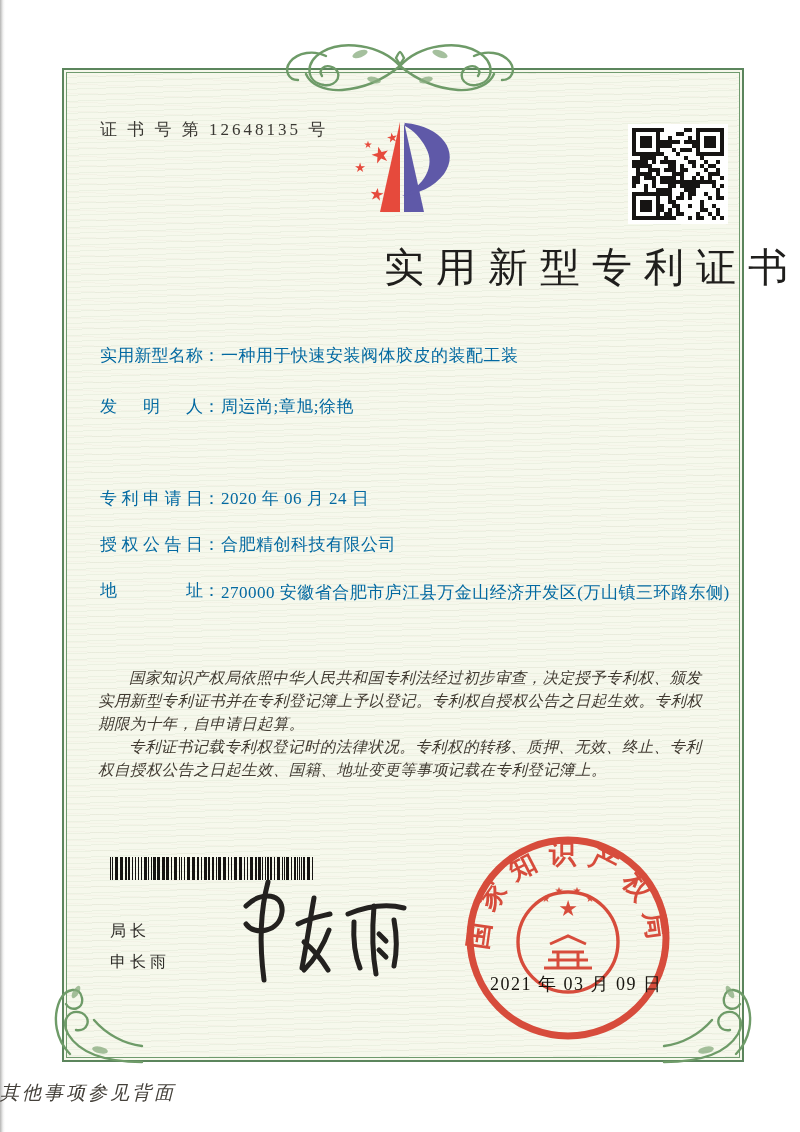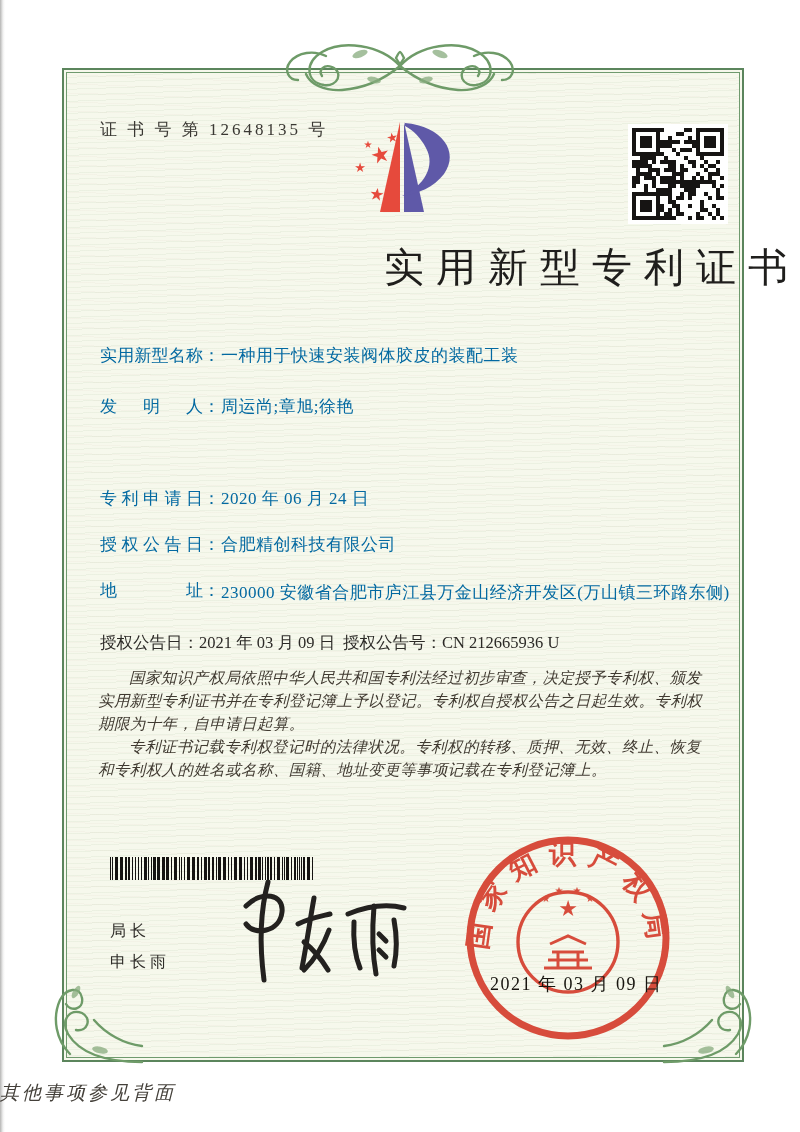--- a/index.html
+++ b/index.html
@@ -750,31 +750,27 @@
   <div class="field-row r2">
     <span class="lab">发明人</span><span class="colon">：</span><span class="val">周运尚;章旭;徐艳</span>
   </div>
   <div class="field-row r4">
     <span class="lab">专利申请日</span><span class="colon">：</span><span class="val">2020 年 06 月 24 日</span>
   </div>
   <div class="field-row r5">
     <span class="lab">授权公告日</span><span class="colon">：</span><span class="val">合肥精创科技有限公司</span>
   </div>
   <div class="field-row r6">
-    <span class="lab">地址</span><span class="colon">：</span><span class="val">230000 安徽省合肥市庐江县万金山经济开发区(万山镇三环路东侧)</span>
+    <span class="lab">地址</span><span class="colon">：</span><span class="val">270000 安徽省合肥市庐江县万金山经济开发区(万山镇三环路东侧)</span>
   </div>
 
-  <div class="row-grant">
-    <span class="pair1"><span>授权公告日</span><span>：</span><span>2021 年 03 月 09 日</span></span>
-    <span class="pair2"><span>授权公告号</span><span>：</span><span>CN 212665936 U</span></span>
-  </div>
 
   <div class="law">
     <p>国家知识产权局依照中华人民共和国专利法经过初步审查，决定授予专利权、颁发实用新型专利证书并在专利登记簿上予以登记。专利权自授权公告之日起生效。专利权期限为十年，自申请日起算。</p>
-    <p>专利证书记载专利权登记时的法律状况。专利权的转移、质押、无效、终止、恢复和专利权人的姓名或名称、国籍、地址变更等事项记载在专利登记簿上。</p>
+    <p>专利证书记载专利权登记时的法律状况。专利权的转移、质押、无效、终止、专利权自授权公告之日起生效、国籍、地址变更等事项记载在专利登记簿上。</p>
   </div>
 
   <div class="barcode" id="barcode"><span style="display:inline-block;width:1px;height:23px;background:#151311;margin-right:1px;"></span><span style="display:inline-block;width:1px;height:23px;background:#151311;margin-right:2px;"></span><span style="display:inline-block;width:3px;height:23px;background:#151311;margin-right:2px;"></span><span style="display:inline-block;width:3px;height:23px;background:#151311;margin-right:2px;"></span><span style="display:inline-block;width:2px;height:23px;background:#151311;margin-right:1px;"></span><span style="display:inline-block;width:2px;height:23px;background:#151311;margin-right:2px;"></span><span style="display:inline-block;width:1px;height:23px;background:#151311;margin-right:2px;"></span><span style="display:inline-block;width:1px;height:23px;background:#151311;margin-right:2px;"></span><span style="display:inline-block;width:1px;height:23px;background:#151311;margin-right:2px;"></span><span style="display:inline-block;width:1px;height:23px;background:#151311;margin-right:2px;"></span><span style="display:inline-block;width:3px;height:23px;background:#151311;margin-right:1px;"></span><span style="display:inline-block;width:1px;height:23px;background:#151311;margin-right:2px;"></span><span style="display:inline-block;width:1px;height:23px;background:#151311;margin-right:1px;"></span><span style="display:inline-block;width:3px;height:23px;background:#151311;margin-right:1px;"></span><span style="display:inline-block;width:3px;height:23px;background:#151311;margin-right:2px;"></span><span style="display:inline-block;width:3px;height:23px;background:#151311;margin-right:1px;"></span><span style="display:inline-block;width:3px;height:23px;background:#151311;margin-right:2px;"></span><span style="display:inline-block;width:1px;height:23px;background:#151311;margin-right:2px;"></span><span style="display:inline-block;width:3px;height:23px;background:#151311;margin-right:2px;"></span><span style="display:inline-block;width:1px;height:23px;background:#151311;margin-right:1px;"></span><span style="display:inline-block;width:1px;height:23px;background:#151311;margin-right:2px;"></span><span style="display:inline-block;width:1px;height:23px;background:#151311;margin-right:2px;"></span><span style="display:inline-block;width:3px;height:23px;background:#151311;margin-right:2px;"></span><span style="display:inline-block;width:3px;height:23px;background:#151311;margin-right:2px;"></span><span style="display:inline-block;width:2px;height:23px;background:#151311;margin-right:2px;"></span><span style="display:inline-block;width:1px;height:23px;background:#151311;margin-right:2px;"></span><span style="display:inline-block;width:3px;height:23px;background:#151311;margin-right:1px;"></span><span style="display:inline-block;width:2px;height:23px;background:#151311;margin-right:2px;"></span><span style="display:inline-block;width:2px;height:23px;background:#151311;margin-right:2px;"></span><span style="display:inline-block;width:1px;height:23px;background:#151311;margin-right:1px;"></span><span style="display:inline-block;width:3px;height:23px;background:#151311;margin-right:2px;"></span><span style="display:inline-block;width:3px;height:23px;background:#151311;margin-right:2px;"></span><span style="display:inline-block;width:1px;height:23px;background:#151311;margin-right:2px;"></span><span style="display:inline-block;width:1px;height:23px;background:#151311;margin-right:2px;"></span><span style="display:inline-block;width:3px;height:23px;background:#151311;margin-right:2px;"></span><span style="display:inline-block;width:3px;height:23px;background:#151311;margin-right:2px;"></span><span style="display:inline-block;width:1px;height:23px;background:#151311;margin-right:2px;"></span><span style="display:inline-block;width:1px;height:23px;background:#151311;margin-right:2px;"></span><span style="display:inline-block;width:3px;height:23px;background:#151311;margin-right:2px;"></span><span style="display:inline-block;width:2px;height:23px;background:#151311;margin-right:1px;"></span><span style="display:inline-block;width:3px;height:23px;background:#151311;margin-right:1px;"></span><span style="display:inline-block;width:1px;height:23px;background:#151311;margin-right:2px;"></span><span style="display:inline-block;width:1px;height:23px;background:#151311;margin-right:1px;"></span><span style="display:inline-block;width:2px;height:23px;background:#151311;margin-right:1px;"></span><span style="display:inline-block;width:2px;height:23px;background:#151311;margin-right:2px;"></span><span style="display:inline-block;width:1px;height:23px;background:#151311;margin-right:2px;"></span><span style="display:inline-block;width:3px;height:23px;background:#151311;margin-right:2px;"></span><span style="display:inline-block;width:1px;height:23px;background:#151311;margin-right:1px;"></span><span style="display:inline-block;width:1px;height:23px;background:#151311;margin-right:1px;"></span><span style="display:inline-block;width:3px;height:23px;background:#151311;margin-right:2px;"></span><span style="display:inline-block;width:1px;height:23px;background:#151311;margin-right:2px;"></span><span style="display:inline-block;width:2px;height:23px;background:#151311;margin-right:1px;"></span><span style="display:inline-block;width:1px;height:23px;background:#151311;margin-right:1px;"></span><span style="display:inline-block;width:1px;height:23px;background:#151311;margin-right:1px;"></span><span style="display:inline-block;width:1px;height:23px;background:#151311;margin-right:1px;"></span><span style="display:inline-block;width:2px;height:23px;background:#151311;margin-right:2px;"></span><span style="display:inline-block;width:3px;height:23px;background:#151311;margin-right:2px;"></span><span style="display:inline-block;width:1px;height:23px;background:#151311;margin-right:2px;"></span></div>
 
   <div class="commissioner c1">局长</div>
   <div class="commissioner c2">申长雨</div>
 
   <svg class="signature" viewBox="0 0 190 112">
     <path d="M40,6 C33,32 31,66 36,104"></path>
     <path d="M18,30 C34,14 56,18 54,36 C52,56 26,60 18,48"></path>

